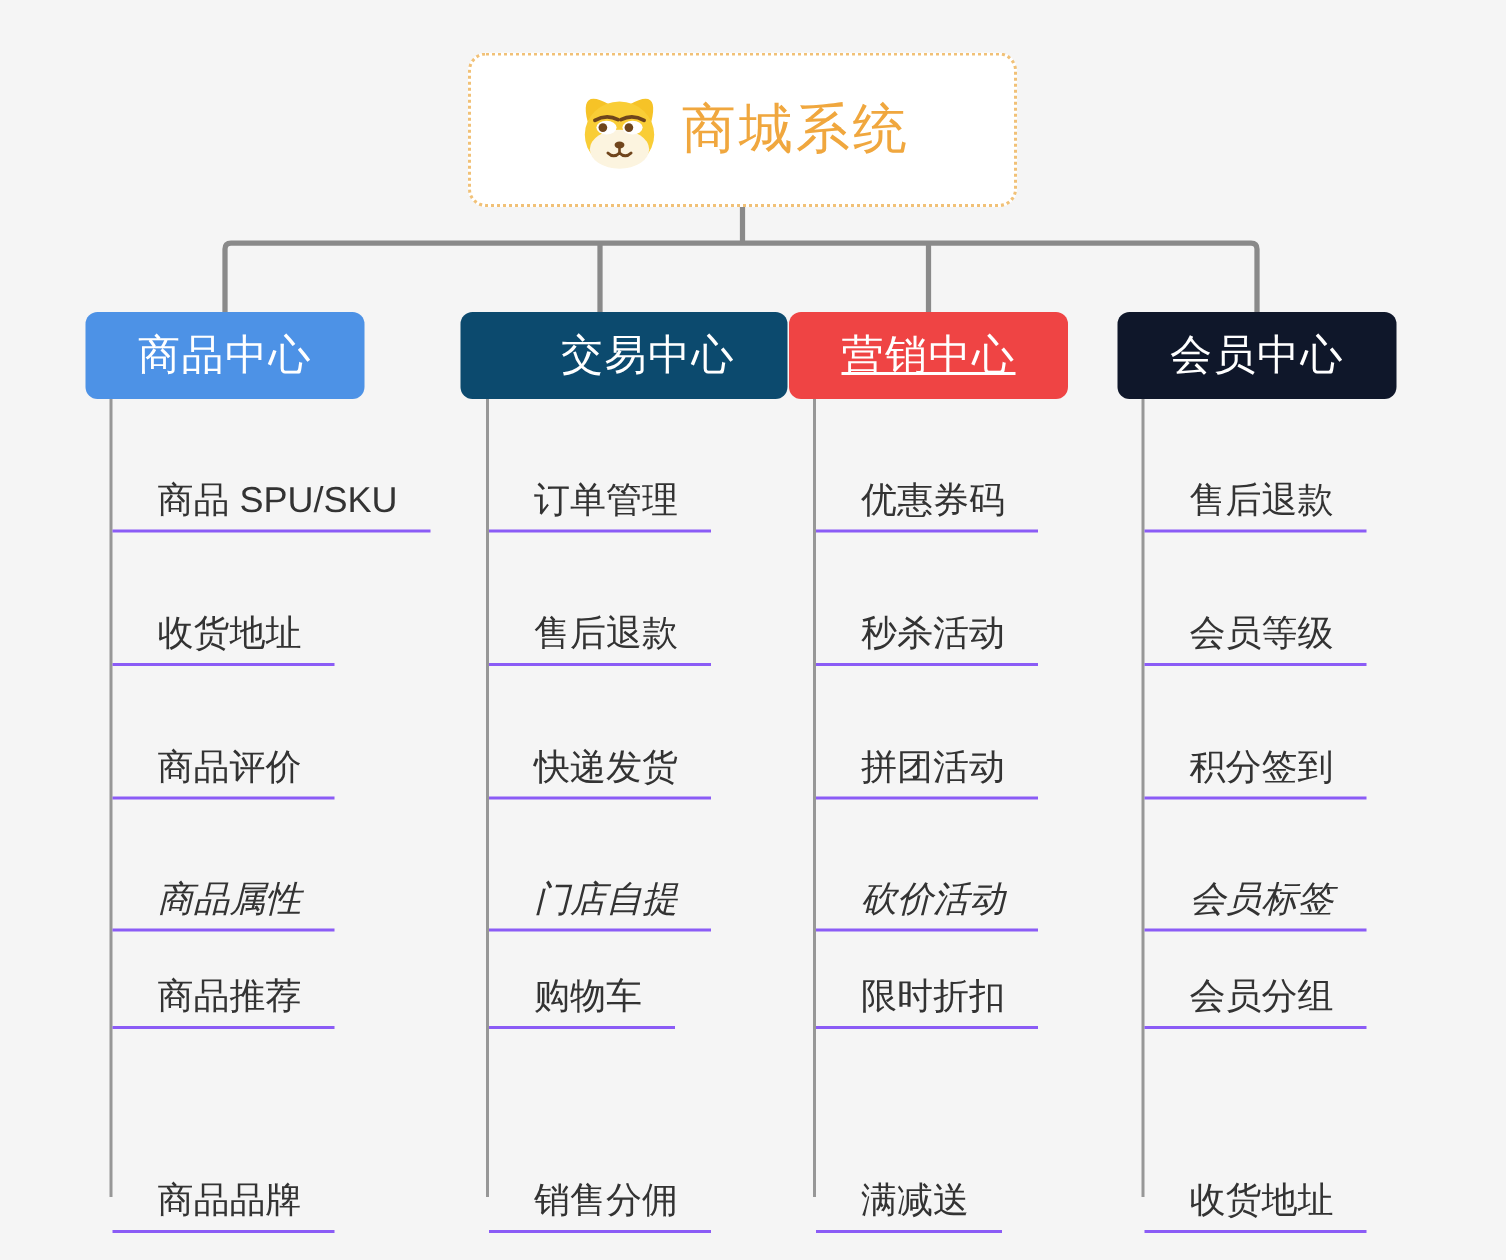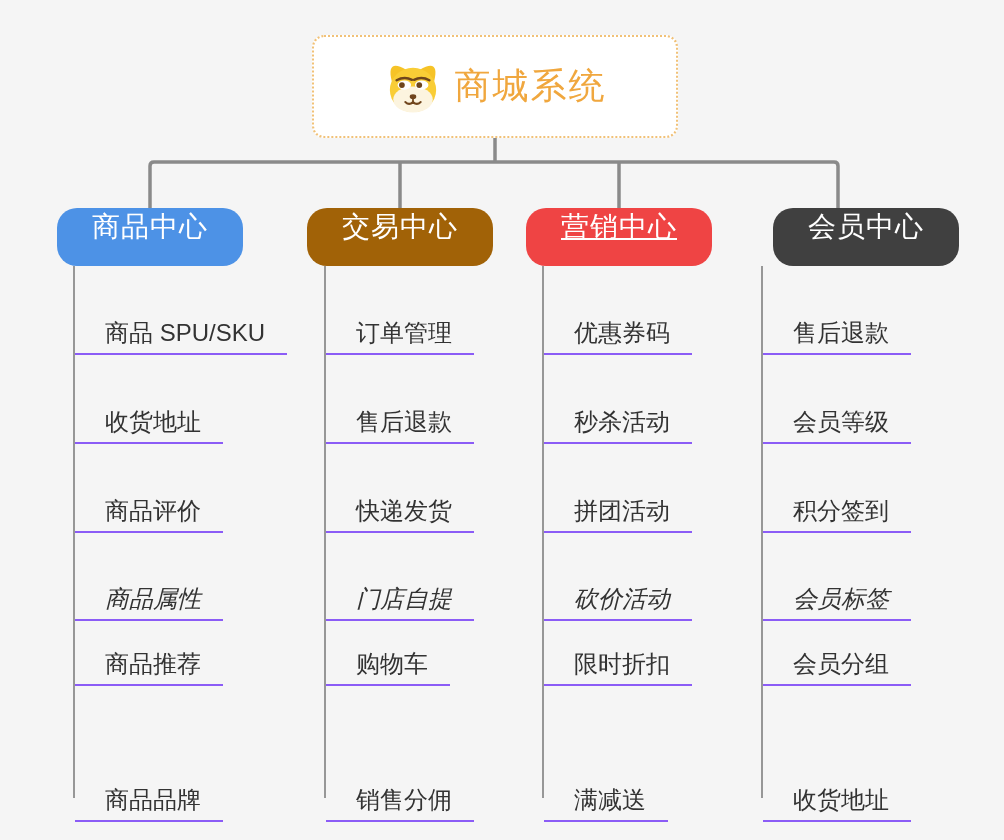--- a/index.html
+++ b/index.html
@@ -39,22 +39,23 @@
     color: #F0A73E;
     white-space: nowrap;
   }
   .root-icon { width: 58px; height: 54px; flex: 0 0 auto; }
 
   
   .branch-node {
     position: absolute;
     top: 208px;
     width: 186px; height: 58px;
-    border-radius: 20px;
+    border-radius: 8px;
     display: flex;
+    align-items: center;
     justify-content: center;
     color: #FFFFFF;
     font-size: 28px;
     letter-spacing: 1px;
     white-space: nowrap;
   }
   .branch-1 { left: 57px;  background: #4D92E6; }
   .branch-2 { left: 307px; background: #E65C5C; }
   .branch-3 { left: 526px; background: #EDAA3D; }
   .branch-4 { left: 745px; background: #6DBE3B; }
@@ -121,27 +122,27 @@
       <ellipse cx="30" cy="38" rx="3.4" ry="2.4" fill="#70451C"></ellipse>
       <path d="M30 40 L30 43.5" stroke="#70451C" stroke-width="1.8" stroke-linecap="round"></path>
       <path d="M22 43.5 Q26 47.5 30 43.5 Q34 47.5 38 43.5" stroke="#70451C" stroke-width="2" fill="none" stroke-linecap="round"></path>
     </svg>
     <span class="root-title" style="color: rgb(240, 167, 62);">商城系统</span>
   </div>
 
   <div class="branch-node branch-1" style="background-color: rgb(77, 146, 230);">
     <span>商品中心</span>
   </div>
-  <div class="branch-node branch-2" style="background-color: #a16207;">
+  <div class="branch-node branch-2" style="background-color: #0c4a6e; padding-left: 32px;">
     <span>交易中心</span>
   </div>
   <div class="branch-node branch-3" style="background-color: #ef4444; text-decoration: underline;">
     <span>营销中心</span>
   </div>
-  <div class="branch-node branch-4" style="background-color: #404040; margin-left: 28px;">
+  <div class="branch-node branch-4" style="background-color: #0f172a;">
     <span>会员中心</span>
   </div>
 
   <div class="column col-1">
     <div class="leaf r1">商品 SPU/SKU</div>
     <div class="leaf r2">收货地址</div>
     <div class="leaf r3">商品评价</div>
     <div class="leaf r4">商品属性</div>
     <div class="leaf r5">商品推荐</div>
     <div class="leaf r6">商品品牌</div>

